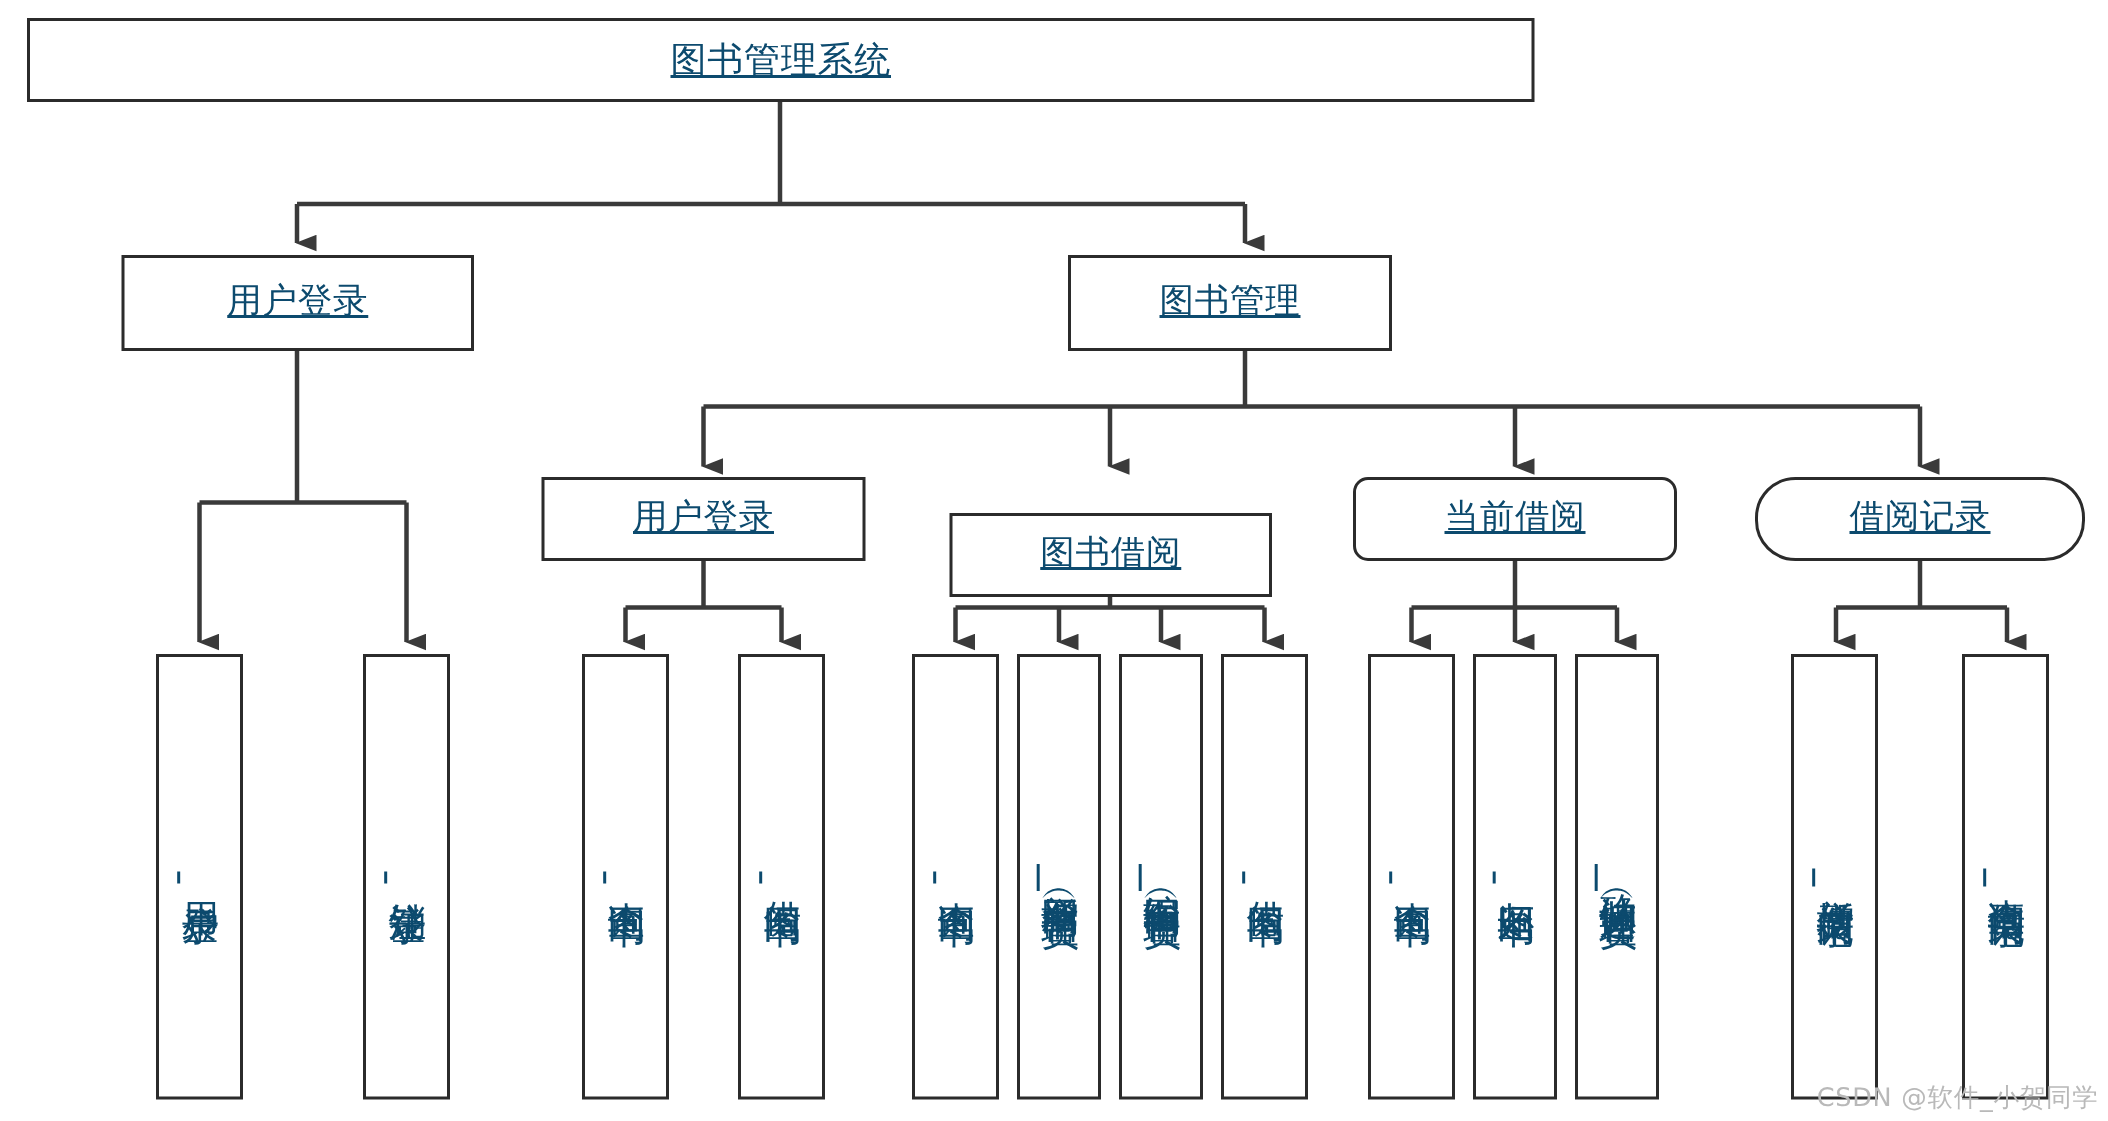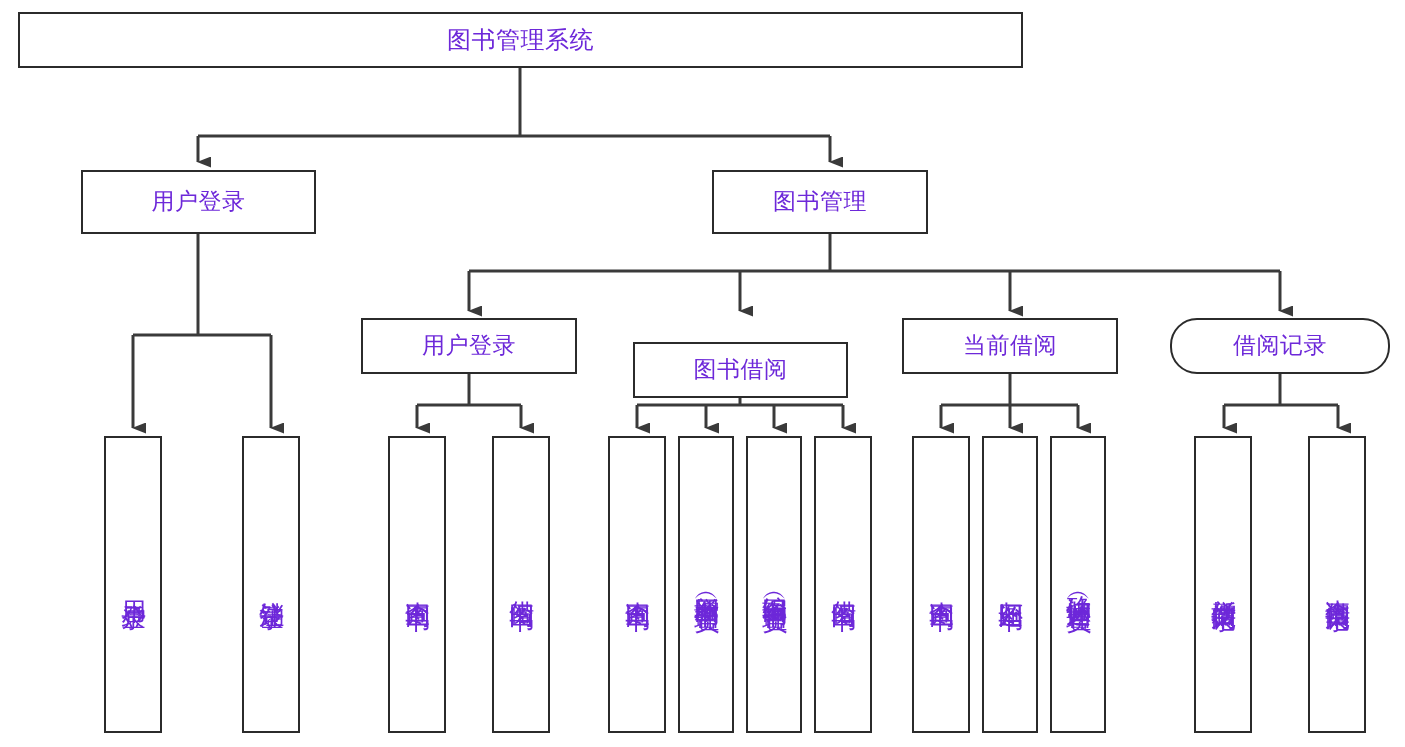--- a/index.html
+++ b/index.html
@@ -33,21 +33,22 @@
     border: 2.5px solid #2b2b2b;
     display: flex;
     align-items: center;
     justify-content: center;
     color: #1a1a1a;
   }
   .node-label {
     display: block;
     text-align: center;
     line-height: 1.18;
-    color: #6d28d9;
+    color: #0c4a6e;
+    text-decoration: underline;
   }
   
   .node.horizontal .node-label {
     font-size: 23px;
     letter-spacing: 0.5px;
     white-space: nowrap;
   }
   .node.root .node-label {
     font-size: 24px;
   }
@@ -141,21 +142,21 @@
   <div class="node horizontal" style="left:712px; top:170px; width:216px; height:64px;">
     <span class="node-label">图书管理</span>
   </div>
 
   <div class="node horizontal" style="left:361px; top:318px; width:216px; height:56px;">
     <span class="node-label">用户登录</span>
   </div>
   <div class="node horizontal" style="left:633px; top:318px; width:215px; height:56px;margin-top:24px;">
     <span class="node-label">图书借阅</span>
   </div>
-  <div class="node horizontal" style="left:902px; top:318px; width:216px; height:56px;">
+  <div class="node horizontal" style="left:902px; top:318px; width:216px; height:56px;border-radius:10px;">
     <span class="node-label">当前借阅</span>
   </div>
   <div class="node horizontal" style="left:1170px; top:318px; width:220px; height:56px;border-radius:27px;">
     <span class="node-label">借阅记录</span>
   </div>
 
   <div class="node vertical" style="left:104px; top:436px; width:58px; height:297px;">
     <span class="node-label">用户登录</span>
   </div>
   <div class="node vertical" style="left:242px; top:436px; width:58px; height:297px;">
@@ -192,14 +193,15 @@
     <span class="node-label">确认归还（管理员）</span>
   </div>
 
   <div class="node vertical" style="left:1194px; top:436px; width:58px; height:297px;">
     <span class="node-label">新增借阅记录</span>
   </div>
   <div class="node vertical" style="left:1308px; top:436px; width:58px; height:297px;">
     <span class="node-label">查询借阅记录</span>
   </div>
 
+  <div id="watermark">CSDN @软件_小贺同学</div>
 
 </div>
 
 </body></html>

